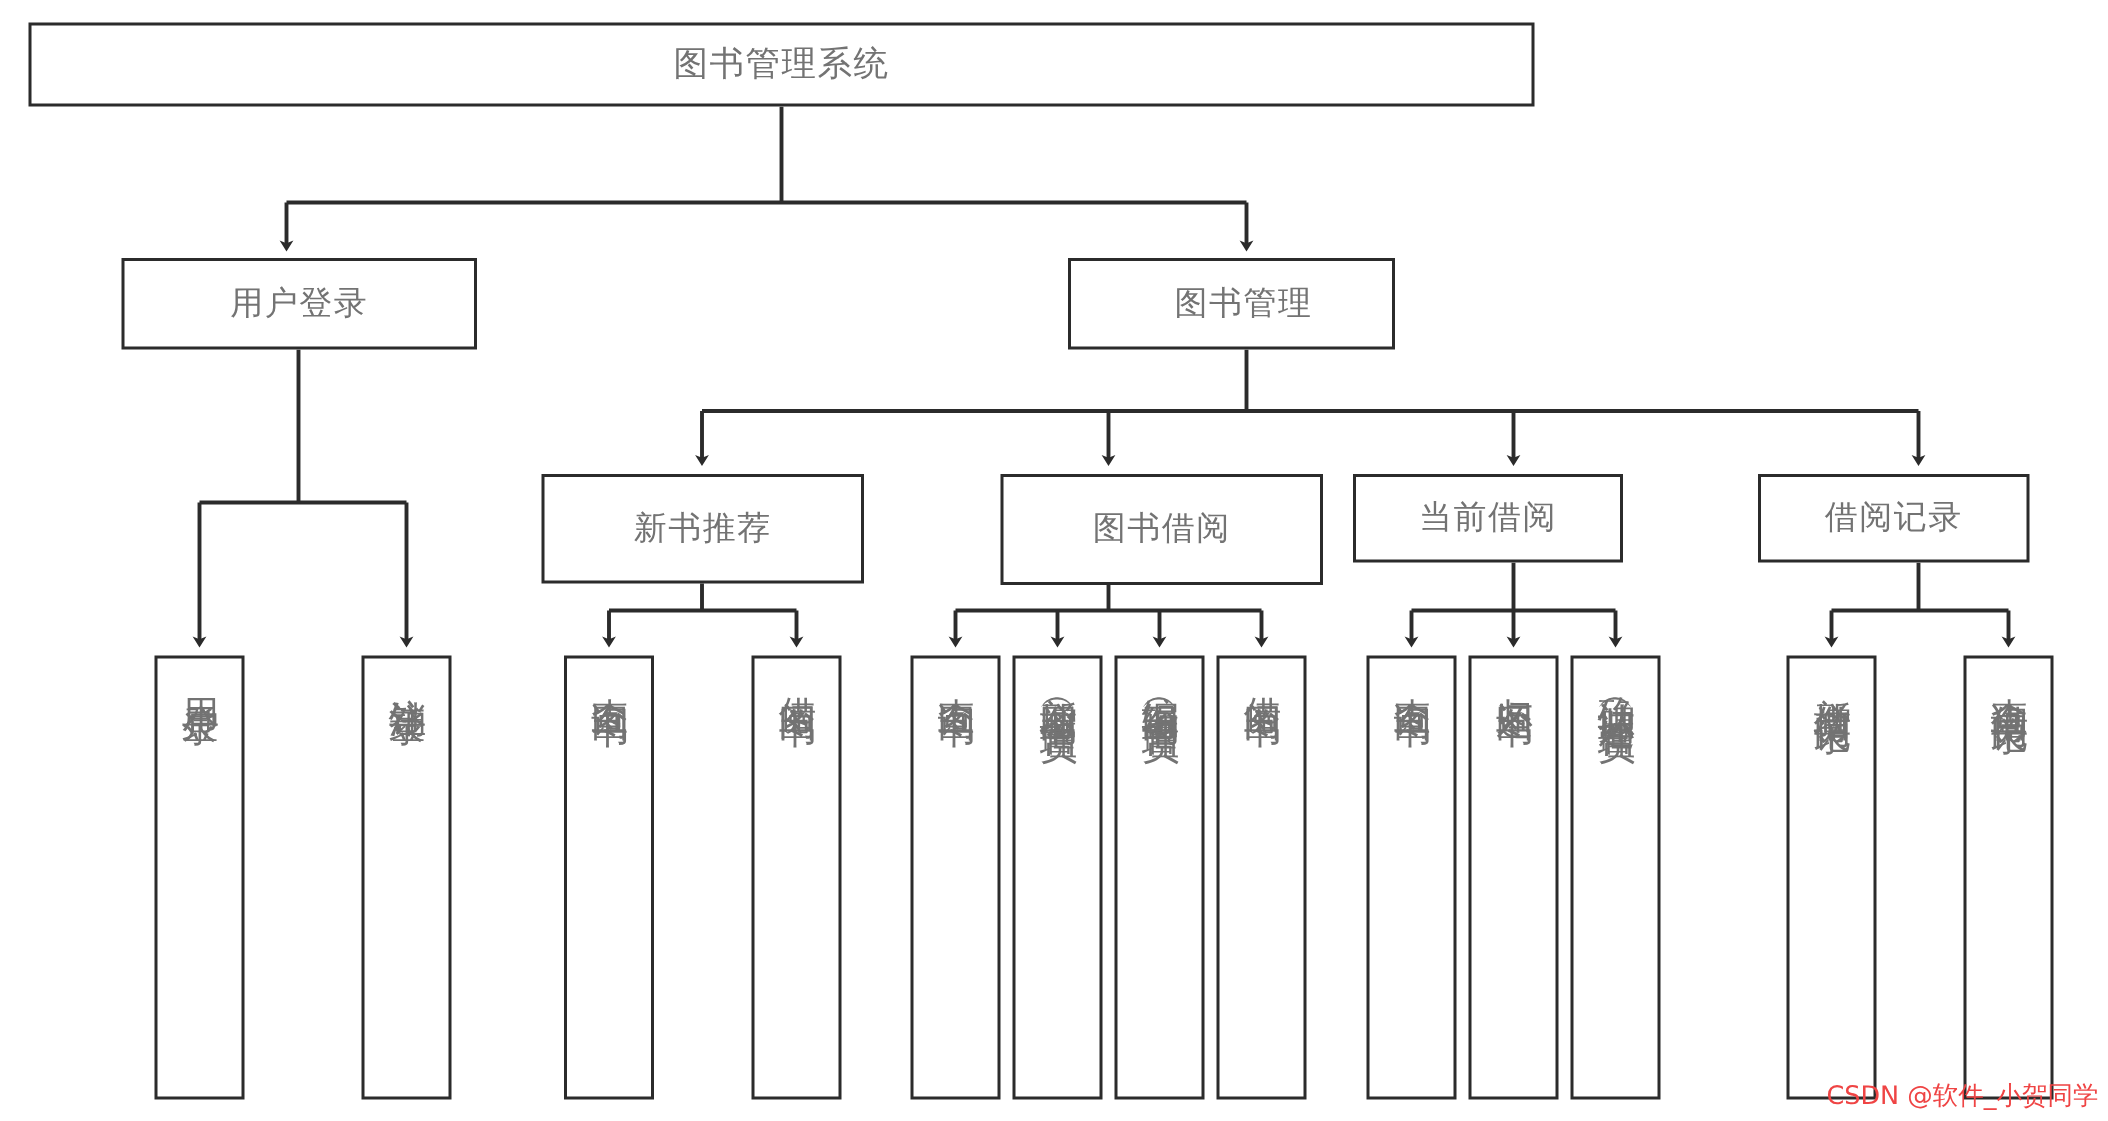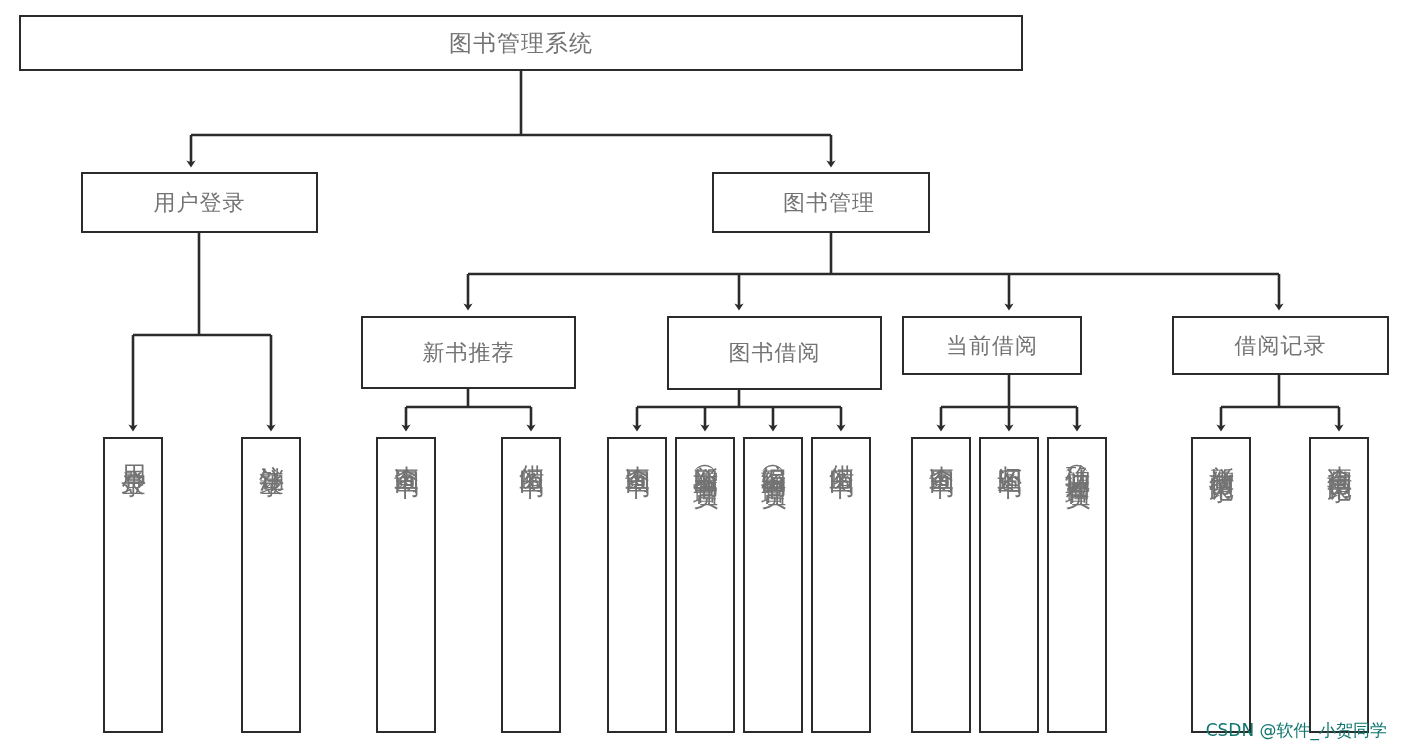--- a/index.html
+++ b/index.html
@@ -58,24 +58,24 @@
   .node.v .label {
     writing-mode: vertical-rl;
     text-orientation: upright;
     font-size: 25px;
     line-height: 1.05;
     letter-spacing: 3px;
     white-space: nowrap;
   }
   #watermark {
     position: absolute;
-    right: 18px;
+    right: 6px;
     bottom: 5px;
     font-size: 17px;
-    color: #0f766e;
+    color: #ef4444;
     z-index: 5;
     white-space: nowrap;
     pointer-events: none;
   }
 </style>
 </head>
 <body>
 
 <div id="canvas">
 
@@ -146,21 +146,21 @@
   </div>
 
   <div class="node h" style="left:632px; top:316px; width:215px; height:74px;margin-left:35px;">
     <span class="label">图书借阅</span>
   </div>
 
   <div class="node h" style="left:902px; top:316px; width:180px; height:59px;">
     <span class="label">当前借阅</span>
   </div>
 
-  <div class="node h" style="left:1172px; top:316px; width:217px; height:59px;">
+  <div class="node h" style="left:1172px; top:316px; width:181px; height:59px;">
     <span class="label">借阅记录</span>
   </div>
 
   <div class="node v" style="left:103px; top:437px; width:60px; height:296px;">
     <span class="label">用户登录</span>
   </div>
 
   <div class="node v" style="left:241px; top:437px; width:60px; height:296px;">
     <span class="label">注销登录</span>
   </div>

